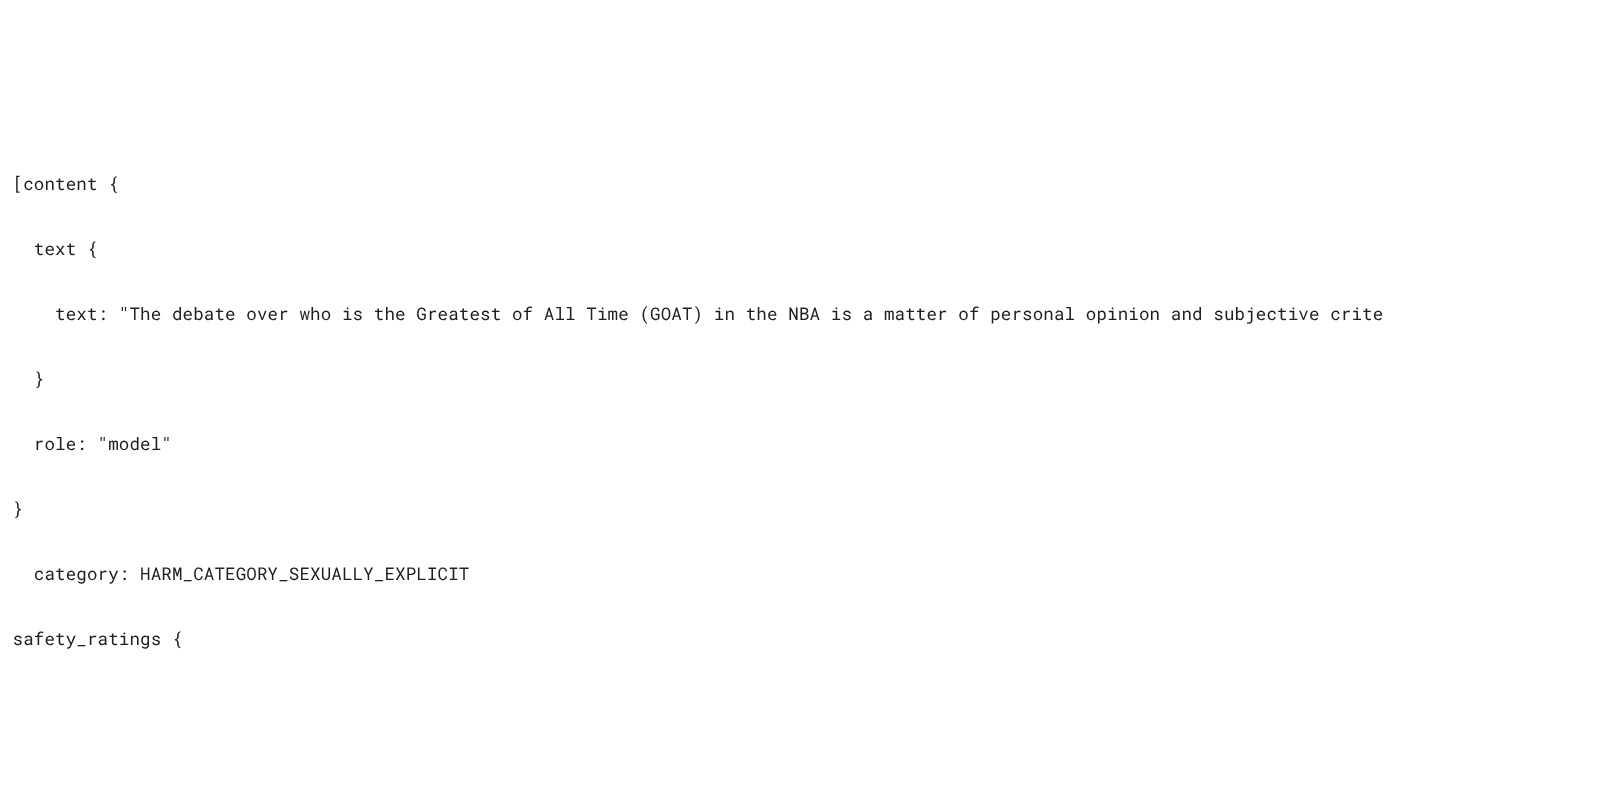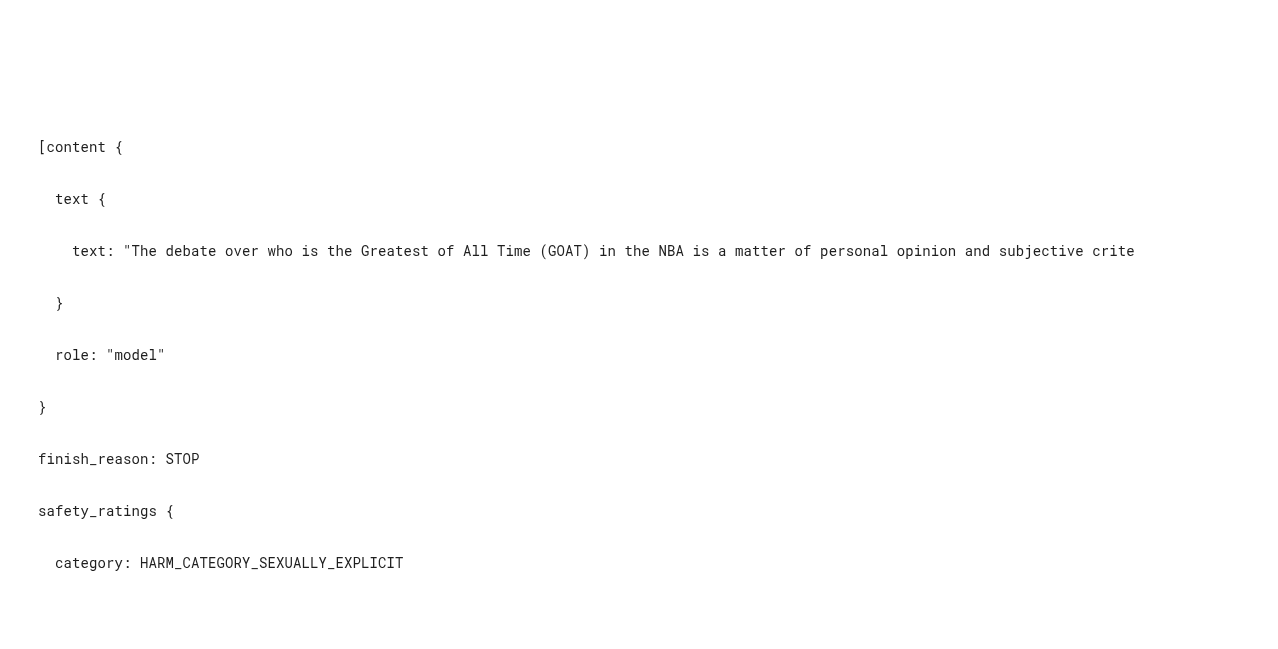--- a/index.html
+++ b/index.html
@@ -17,38 +17,36 @@
       white-space: pre;
       overflow-x: hidden;
       letter-spacing: 0.1px;
     }
     .code-block {
       font-family: inherit;
     }
     .line {
       display: block;
       white-space: pre;
-      margin-left: 28px;
     }
   </style>
 </head>
 <body>
 
 
 
 <div class="code-block">
 <span class="line">[content {</span>
 <span class="line">  text {</span>
 <span class="line">    text: "The debate over who is the Greatest of All Time (GOAT) in the NBA is a matter of personal opinion and subjective crite</span>
 <span class="line">  }</span>
 <span class="line">  role: "model"</span>
 <span class="line">}</span>
-<span class="line">finish_reason: STOP</span>
+<span class="line">  category: HARM_CATEGORY_SEXUALLY_EXPLICIT</span>
 <span class="line">safety_ratings {</span>
-<span class="line">  category: HARM_CATEGORY_SEXUALLY_EXPLICIT</span>
 
 
 
 
 
 
 
 
 
 

